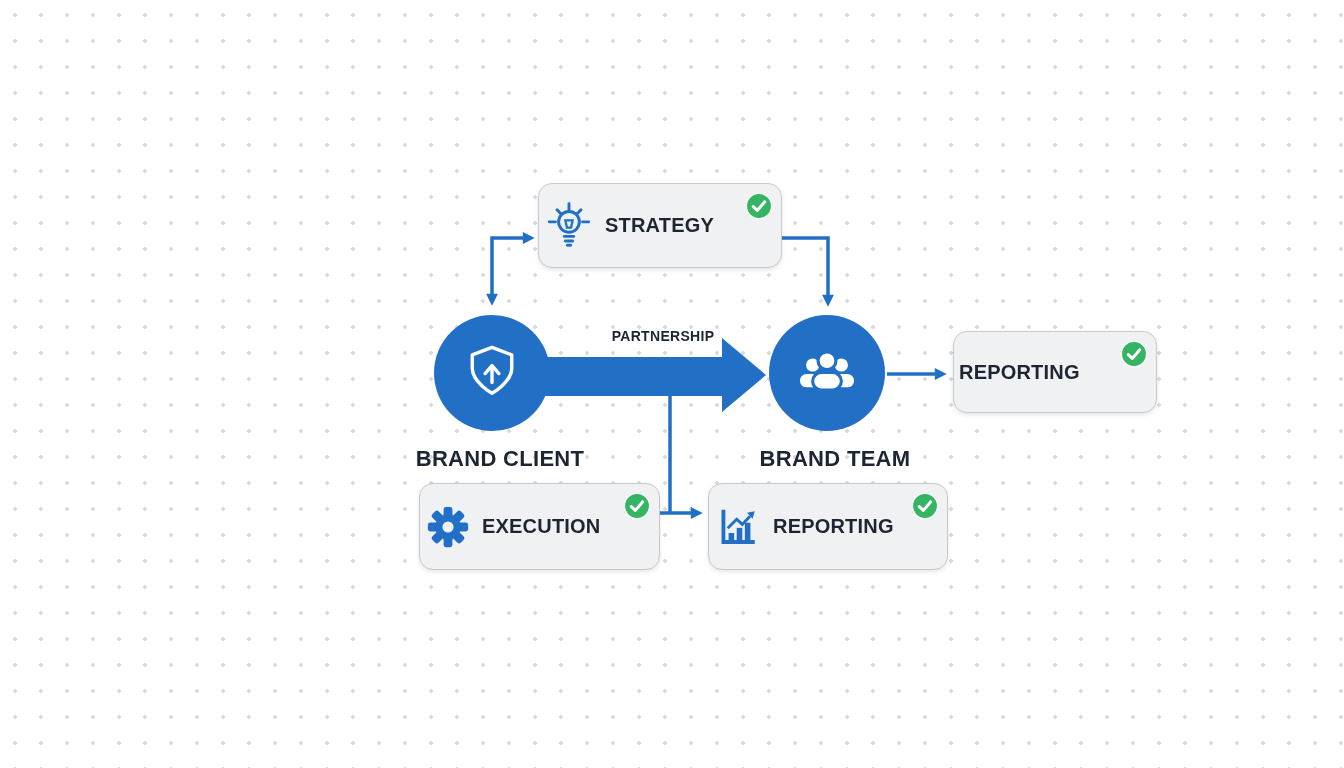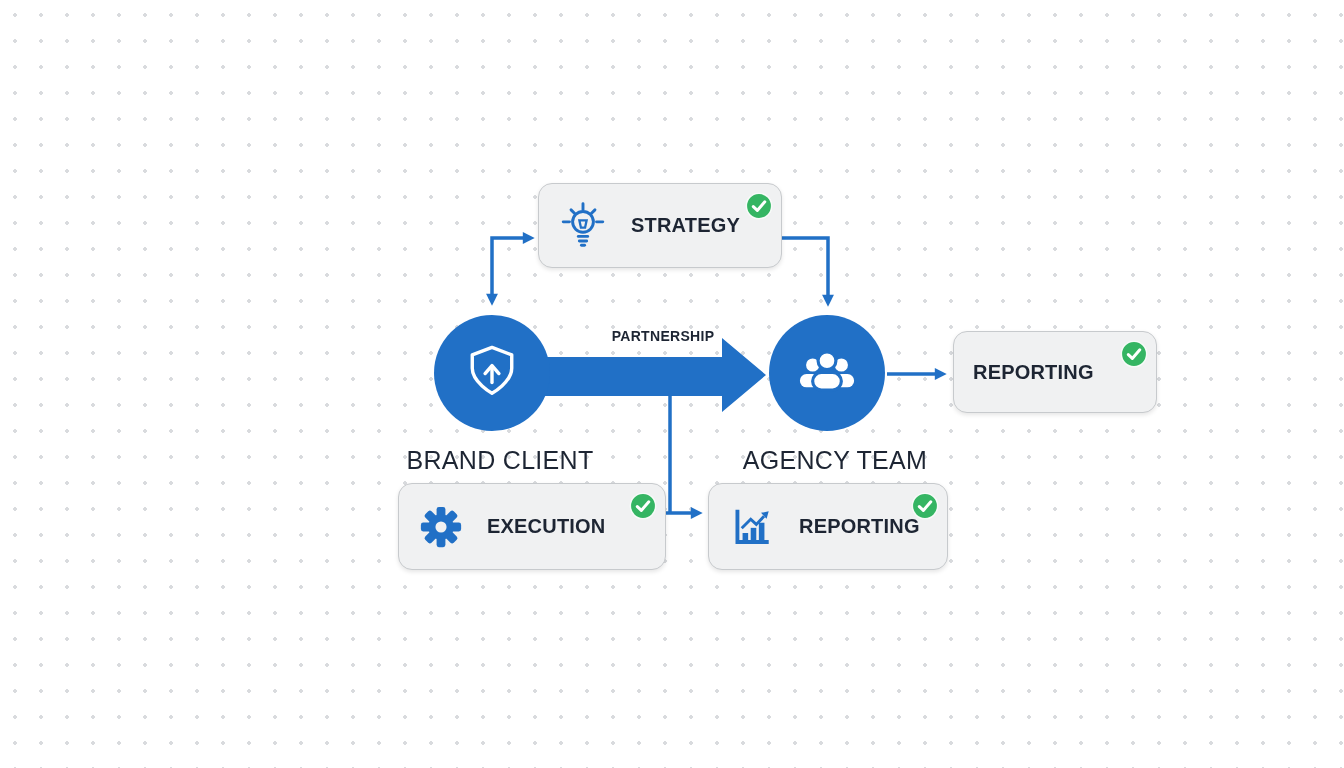--- a/index.html
+++ b/index.html
@@ -14,39 +14,39 @@
     background-size:26px 26px;background-position:2px 2px;
     font-family:"Liberation Sans",sans-serif;
   }
   svg.connectors{position:absolute;left:0;top:0;z-index:1}
   .fill-blue{fill:var(--blue)}
   .edge{fill:none;stroke:var(--blue);stroke-width:3.5px}
   .node{position:absolute;z-index:2}
   .node-box{
     background:var(--boxBg);border:1.5px solid var(--boxBorder);border-radius:14px;
     box-shadow:0 2px 4px rgba(0,0,0,.10);
-    display:flex;align-items:center;padding:0 19px;gap:23px;
+    display:flex;align-items:center;padding:0 5px;gap:11px;
   }
   .node-label{font-weight:700;font-size:20px;color:var(--text);letter-spacing:.2px;white-space:nowrap}
   .badge{position:absolute;top:8px;right:8px;width:28px;height:28px}
   .circle-node{
     width:116px;height:116px;border-radius:50%;background:var(--blue);
     display:flex;align-items:center;justify-content:center;
   }
   .circle-label{
-    position:absolute;z-index:2;font-weight:400;font-size:25px;color:var(--text);
+    position:absolute;z-index:2;font-weight:700;font-size:22px;color:var(--text);
     letter-spacing:.3px;white-space:nowrap;transform:translateX(-50%);
   }
   .edge-label{
     position:absolute;z-index:2;font-weight:700;font-size:14px;color:var(--text);
     letter-spacing:.3px;white-space:nowrap;transform:translateX(-50%);
   }
   #box-strategy{left:538px;top:183px;width:244px;height:85px}
   #box-reporting-right{left:953px;top:331px;width:204px;height:82px}
-  #box-execution{left:398px;top:483px;width:268px;height:87px}
+  #box-execution{left:419px;top:483px;width:241px;height:87px}
   #box-reporting-bottom{left:708px;top:483px;width:240px;height:87px}
   #circle-brand-client{left:434px;top:315px}
   #circle-agency-team{left:769px;top:315px}
   #label-brand-client{left:500px;top:446px}
   #label-agency-team{left:835px;top:446px}
   #partnership-label{left:663px;top:328px}
   .icon{flex:0 0 auto;display:block}
 </style>
 </head>
 <body>
@@ -101,21 +101,21 @@
   <div class="node circle-node" id="circle-agency-team">
     <svg class="icon" width="68" height="68" viewBox="0 0 64 64" fill="#ffffff">
       <circle cx="18.5" cy="24.5" r="6.2"></circle>
       <rect x="6.5" y="33" width="18" height="12.5" rx="6.2"></rect>
       <circle cx="45.5" cy="24.5" r="6.2"></circle>
       <rect x="39.5" y="33" width="18" height="12.5" rx="6.2"></rect>
       <circle cx="32" cy="20.5" r="8.4" stroke="var(--blue)" stroke-width="3"></circle>
       <rect x="18.5" y="31.5" width="27" height="16.5" rx="8.2" stroke="var(--blue)" stroke-width="3"></rect>
     </svg>
   </div>
-  <div class="circle-label" id="label-agency-team">AGENCY TEAM</div>
+  <div class="circle-label" id="label-agency-team">BRAND TEAM</div>
 
   <div class="node node-box" id="box-reporting-right">
     <span class="node-label">REPORTING</span>
     <svg class="badge" viewBox="0 0 28 28">
       <circle cx="14" cy="14" r="12.6" fill="var(--green)" stroke="rgba(255,255,255,.9)" stroke-width="1.4"></circle>
       <path d="M8.3 14.6 L12.3 18.4 L19.8 9.8" fill="none" stroke="#fff" stroke-width="3" stroke-linecap="round" stroke-linejoin="round"></path>
     </svg>
   </div>
 
   <div class="node node-box" id="box-execution">

